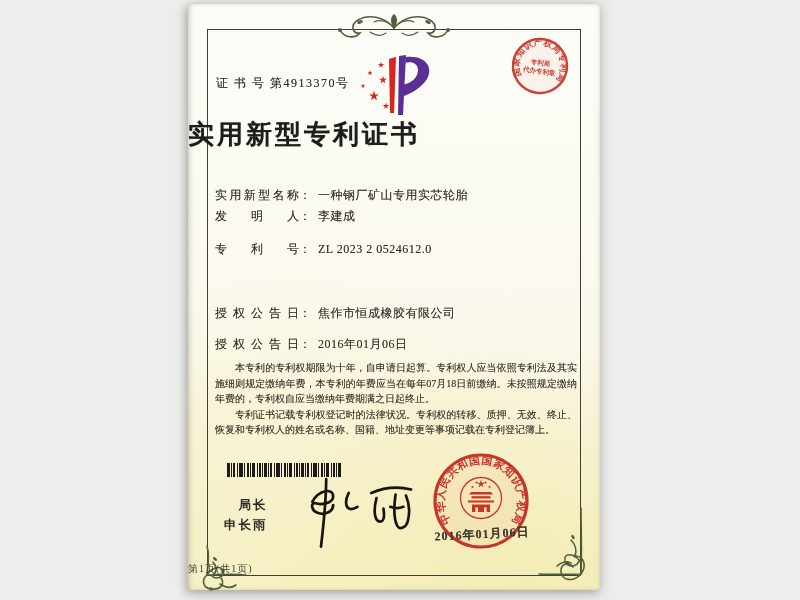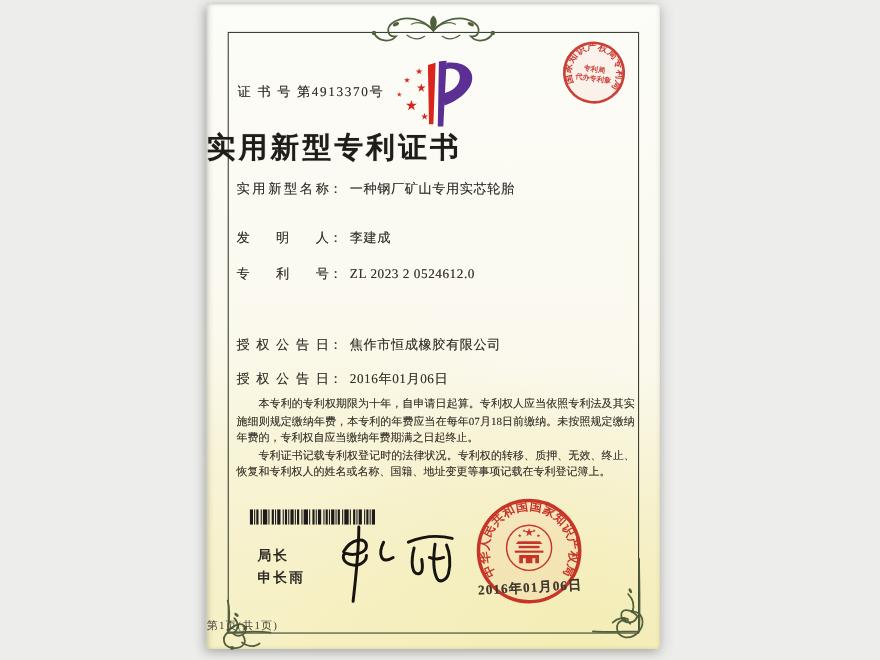--- a/index.html
+++ b/index.html
@@ -44,23 +44,24 @@
   .fcolon{display:inline-block;margin:0 2px 0 0;}
   .fvalue{display:inline-block;margin-left:5px;letter-spacing:0.5px;}
   .paragraphs{
     position:absolute;left:27px;top:356px;width:362px;
     font-size:10px;line-height:15.6px;text-align:justify;color:#3a352e;
     text-shadow:0 0 0.5px rgba(58,53,46,0.5);
   }
   .paragraphs p{margin:0;text-indent:2em;}
   .barcode{position:absolute;left:39px;top:459px;width:114px;height:14px;}
   .signer{
-    position:absolute;left:46px;top:492px;font-size:12.5px;font-weight:bold;
+    position:absolute;left:36px;top:492px;font-size:12.5px;font-weight:bold;
     line-height:19.5px;color:#2d2a25;letter-spacing:2px;
     font-family:"Liberation Sans","DejaVu Sans",sans-serif;
+    text-align:right;
   }
   .signature{position:absolute;left:107px;top:468px;width:130px;height:80px;}
   .big-seal{position:absolute;left:243px;top:447px;width:100px;height:100px;opacity:0.93;}
   .seal-date{
     position:absolute;left:239px;top:522px;width:110px;text-align:center;
     font-size:12px;font-weight:bold;color:#3f382e;letter-spacing:1px;
     transform:rotate(-3deg);text-shadow:0 0 0.5px rgba(63,56,46,0.6);
   }
   .agency-seal{position:absolute;left:322px;top:32px;width:60px;height:60px;opacity:0.88;transform:rotate(8deg);}
   .footer{
@@ -133,21 +134,21 @@
       </defs>
       <text class="seal-text" font-size="8.5" letter-spacing="0.6" text-anchor="middle">
         <textPath href="#agencyArc" startOffset="50%">国家知识产权局专利局</textPath>
       </text>
       <text class="seal-text" x="30" y="29" font-size="6.5" text-anchor="middle">专利局</text>
       <text class="seal-text" x="30" y="37.5" font-size="6.5" text-anchor="middle">代办专利章</text>
     </svg>
 
     <div class="title">实用新型专利证书</div>
 
-    <div class="field-row" style="top:159px">
+    <div class="field-row" style="top:183px">
       <span class="flabel">实用新型名称</span><span class="fcolon">：</span><span class="fvalue">一种钢厂矿山专用实芯轮胎</span>
     </div>
     <div class="field-row" style="top:204px">
       <span class="flabel">发明人</span><span class="fcolon">：</span><span class="fvalue">李建成</span>
     </div>
     <div class="field-row" style="top:237px">
       <span class="flabel">专利号</span><span class="fcolon">：</span><span class="fvalue">ZL 2023 2 0524612.0</span>
     </div>
     <div class="field-row" style="top:301px">
       <span class="flabel">授权公告日</span><span class="fcolon">：</span><span class="fvalue">焦作市恒成橡胶有限公司</span>

